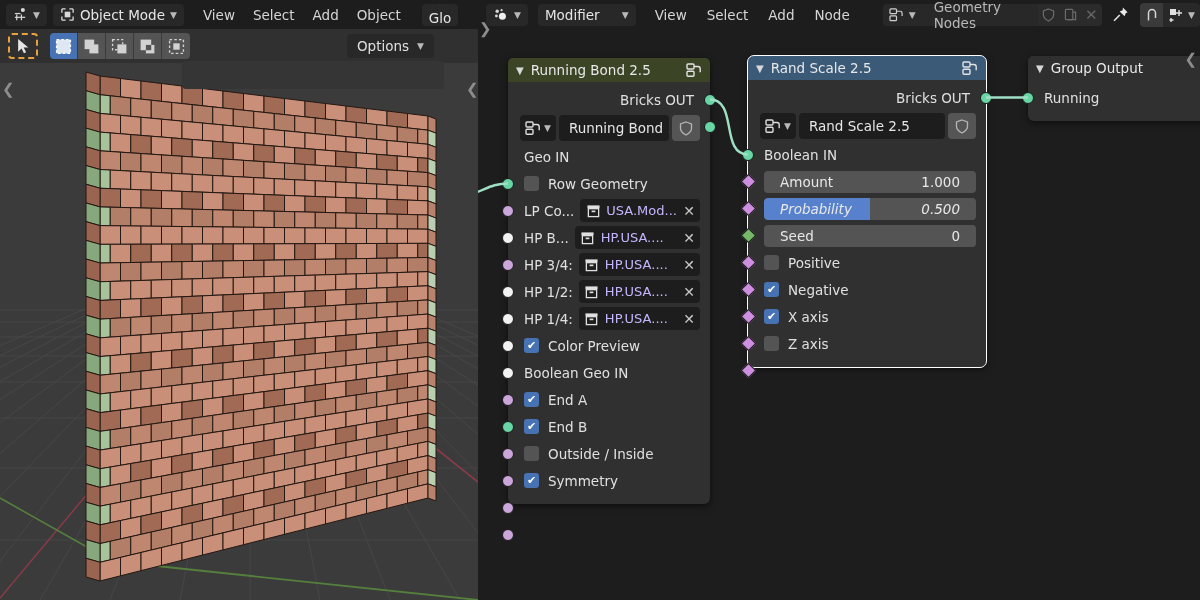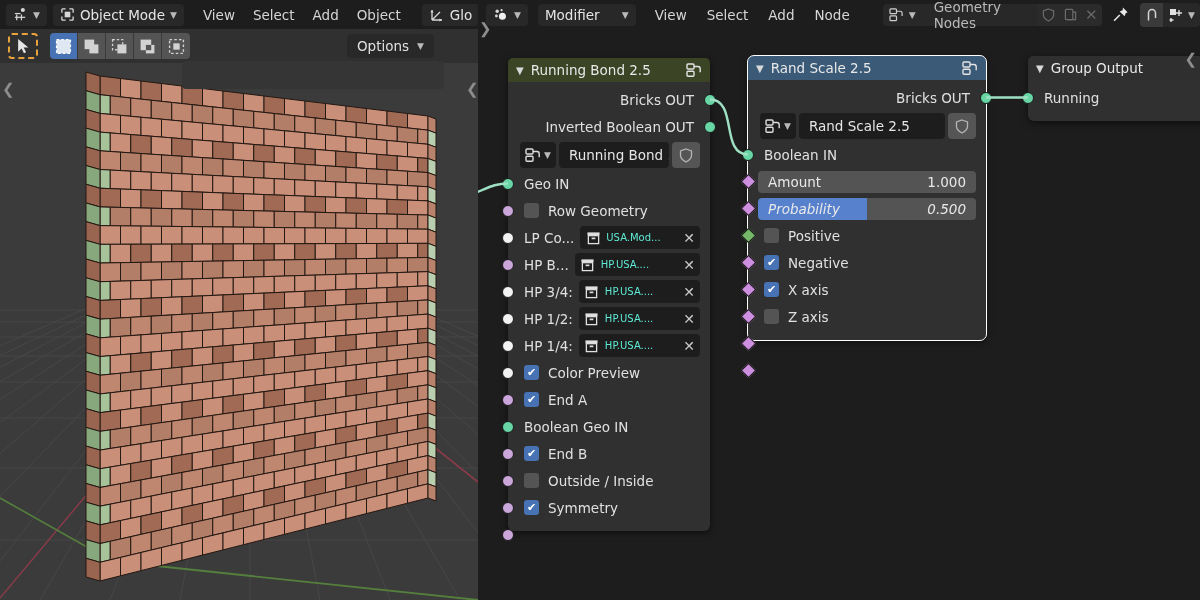--- a/index.html
+++ b/index.html
@@ -124,21 +124,21 @@
   }
 
   .id-field {
     display: flex; align-items: center; height: 23px; border-radius: 4px;
     background: #1d1d1d; flex: 1; min-width: 0; overflow: hidden;
   }
   .id-icon {
     width: 26px; height: 23px; display:flex; align-items:center;
     justify-content:center; flex:none;
   }
-  .id-text { flex:1; color:#5eead4; font-size:10px; white-space:nowrap;
+  .id-text { flex:1; color:#c4b5fd; font-size:13px; white-space:nowrap;
     overflow:hidden; }
   .id-x { width: 22px; text-align:center; color: #c9c9c9; font-size: 14px; flex:none;}
 
   .lbl-trunc { color: #e0e0e0; font-size: 13.5px; white-space: nowrap;
     margin-right: 6px; flex: none; }
 
   .browse-row { display:flex; align-items:center; gap: 3px; padding: 2px 10px 2px 12px; }
   .browse-btn {
     background: #1d1d1d; height: 26px; border-radius: 4px;
     display:flex; align-items:center; padding: 0 5px; gap: 3px; flex: none;
@@ -147,23 +147,23 @@
     background: #1d1d1d; height: 26px; border-radius: 4px; flex: 1;
     display:flex; align-items:center; padding: 0 10px;
     color: #e6e6e6; font-size: 13.5px; white-space: nowrap; overflow: hidden;
   }
   .shield-btn {
     background: #555555; height: 26px; width: 28px; border-radius: 4px;
     display:flex; align-items:center; justify-content:center; flex: none;
   }
 
   .value-field {
-    height: 22px; border-radius: 4px; background: #545454; margin: 0 10px 0 10px;
+    height: 22px; border-radius: 4px; background: #545454; margin: 0 10px 0 16px;
     flex: 1; display:flex; align-items:center; justify-content:space-between;
-    padding: 0 10px; font-size: 13.5px; color: #e8e8e8; position: relative;
+    padding: 0 16px; font-size: 13.5px; color: #e8e8e8; position: relative;
     overflow: hidden;
   }
   .value-fill {
     position:absolute; left:0; top:0; bottom:0; background:#5781cc;
     border-radius: 4px 0 0 4px;
   }
   .vf-name { position: relative; z-index: 2; }
   .vf-val { position: relative; z-index: 2; }
 </style>
 </head>
@@ -731,21 +731,21 @@
           <path d="M2 2 h4 M2 2 v4 M14 2 h-4 M14 2 v4 M2 14 h4 M2 14 v-4 M14 14 h-4 M14 14 v-4" stroke="#d8d8d8" stroke-width="1.4" fill="none"></path>
           <rect x="5" y="5" width="6" height="6" fill="#d8d8d8"></rect>
         </svg>
         <span>Object Mode</span>
         <span class="chev">▼</span>
       </div>
       <div class="menu-item" style="margin-left:10px;">View</div>
       <div class="menu-item">Select</div>
       <div class="menu-item">Add</div>
       <div class="menu-item">Object</div>
-      <div class="hdr-btn" style="margin-left:12px;">
+      <div class="hdr-btn" style="margin-left:12px;flex-direction:column;">
         <svg width="16" height="16" viewBox="0 0 16 16">
           <path d="M3 13 L3 3 M3 13 L13 13 M3 13 L11 5" stroke="#d8d8d8" stroke-width="1.3" fill="none"></path>
           <path d="M3 3 l-1.6 2.6 h3.2 z" fill="#d8d8d8"></path>
           <path d="M13 13 l-2.6 -1.6 v3.2 z" fill="#d8d8d8"></path>
         </svg>
         <span>Glo</span>
       </div>
     </div>
 
     <div id="vp-toolrow">
@@ -824,23 +824,20 @@
           <div class="socket sock-bool" style="left: -6px; top: 335.5px;"></div>
           <div class="socket sock-geo" style="left: -6px; top: 362.5px;"></div>
           <div class="socket sock-bool" style="left: -6px; top: 389.5px;"></div>
           <div class="socket sock-bool" style="left: -6px; top: 416.5px;"></div>
           <div class="socket sock-bool" style="left: -6px; top: 443.5px;"></div>
           <div class="socket sock-bool" style="left: -6px; top: 470.5px;"></div>
           <div class="node-body">
             <div class="row out">
               <span>Bricks OUT</span>
             </div>
-            <div class="row out">
-              <span>Inverted Boolean OUT</span>
-            </div>
             <div class="browse-row">
               <div class="browse-btn">
                 <svg width="16" height="15" viewBox="0 0 16 15">
                   <rect x="1" y="1" width="7" height="5" rx="1" fill="none" stroke="#dcdcdc" stroke-width="1.4"></rect>
                   <rect x="1" y="8.2" width="7" height="5" rx="1" fill="none" stroke="#dcdcdc" stroke-width="1.4"></rect>
                   <path d="M8 3.5 h4 a2.2 2.2 0 0 1 2.2 2.2 v3.6" fill="none" stroke="#dcdcdc" stroke-width="1.4"></path>
                 </svg>
                 <span class="chev">▼</span>
               </div>
               <div class="name-field">Running Bond ...</div>
@@ -925,25 +922,25 @@
                 </span>
                 <span class="id-text">HP.USA....</span>
                 <span class="id-x">✕</span>
               </div>
             </div>
             <div class="row">
               <span class="checkbox on"></span>
               <span>Color Preview</span>
             </div>
             <div class="row">
+              <span>Boolean Geo IN</span>
+            </div>
+            <div class="row">
               <span class="checkbox on"></span>
               <span>End A</span>
-            </div>
-            <div class="row">
-              <span>Boolean Geo IN</span>
             </div>
             <div class="row">
               <span class="checkbox on"></span>
               <span>End B</span>
             </div>
             <div class="row">
               <span class="checkbox"></span>
               <span>Outside / Inside</span>
             </div>
             <div class="row">
@@ -1003,20 +1000,26 @@
                 <span class="vf-val">1.000</span>
               </div>
             </div>
             <div class="row" style="padding: 0px; font-style: italic;">
               <div class="value-field">
                 <div class="value-fill" style="width: 50%;"></div>
                 <span class="vf-name">Probability</span>
                 <span class="vf-val">0.500</span>
               </div>
             </div>
+            <div class="row" style="padding: 0px;">
+              <div class="value-field">
+                <span class="vf-name">Seed</span>
+                <span class="vf-val">0</span>
+              </div>
+            </div>
             <div class="row">
               <span class="checkbox"></span>
               <span>Positive</span>
             </div>
             <div class="row">
               <span class="checkbox on"></span>
               <span>Negative</span>
             </div>
             <div class="row">
               <span class="checkbox on"></span>

